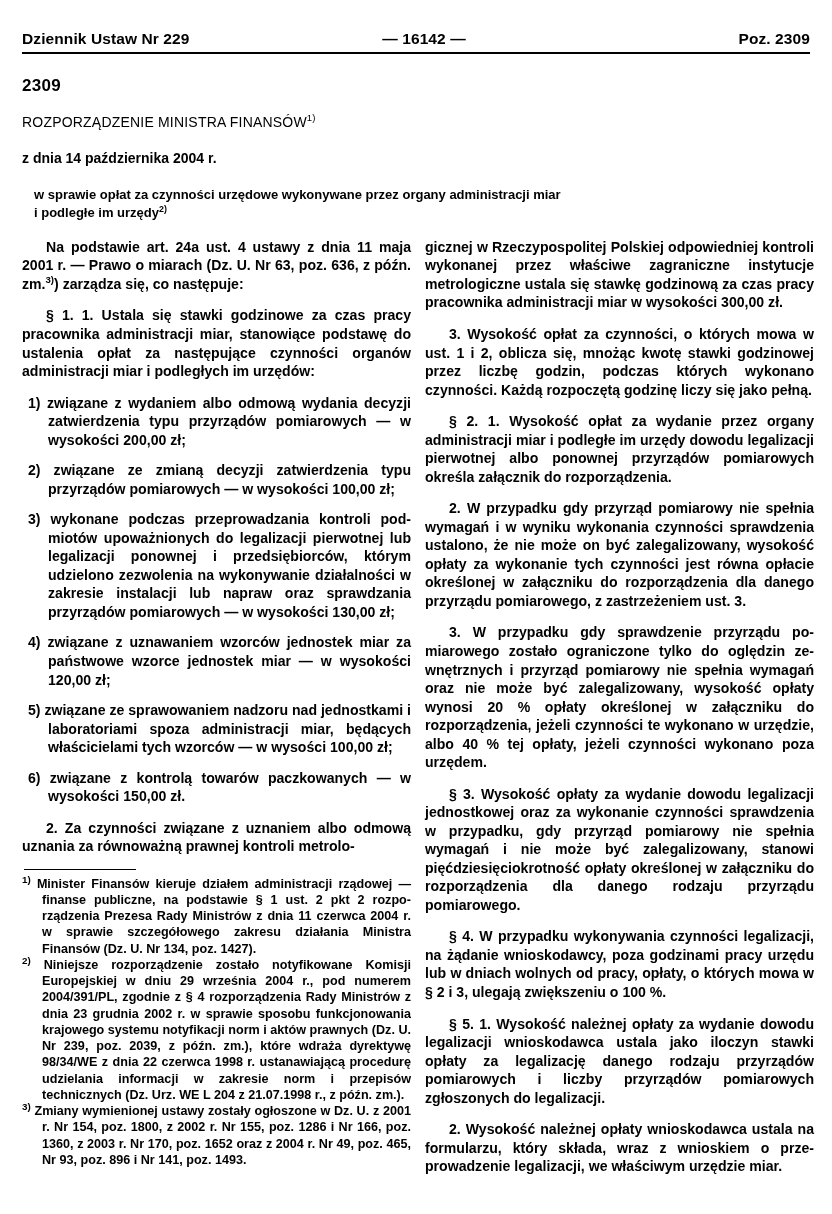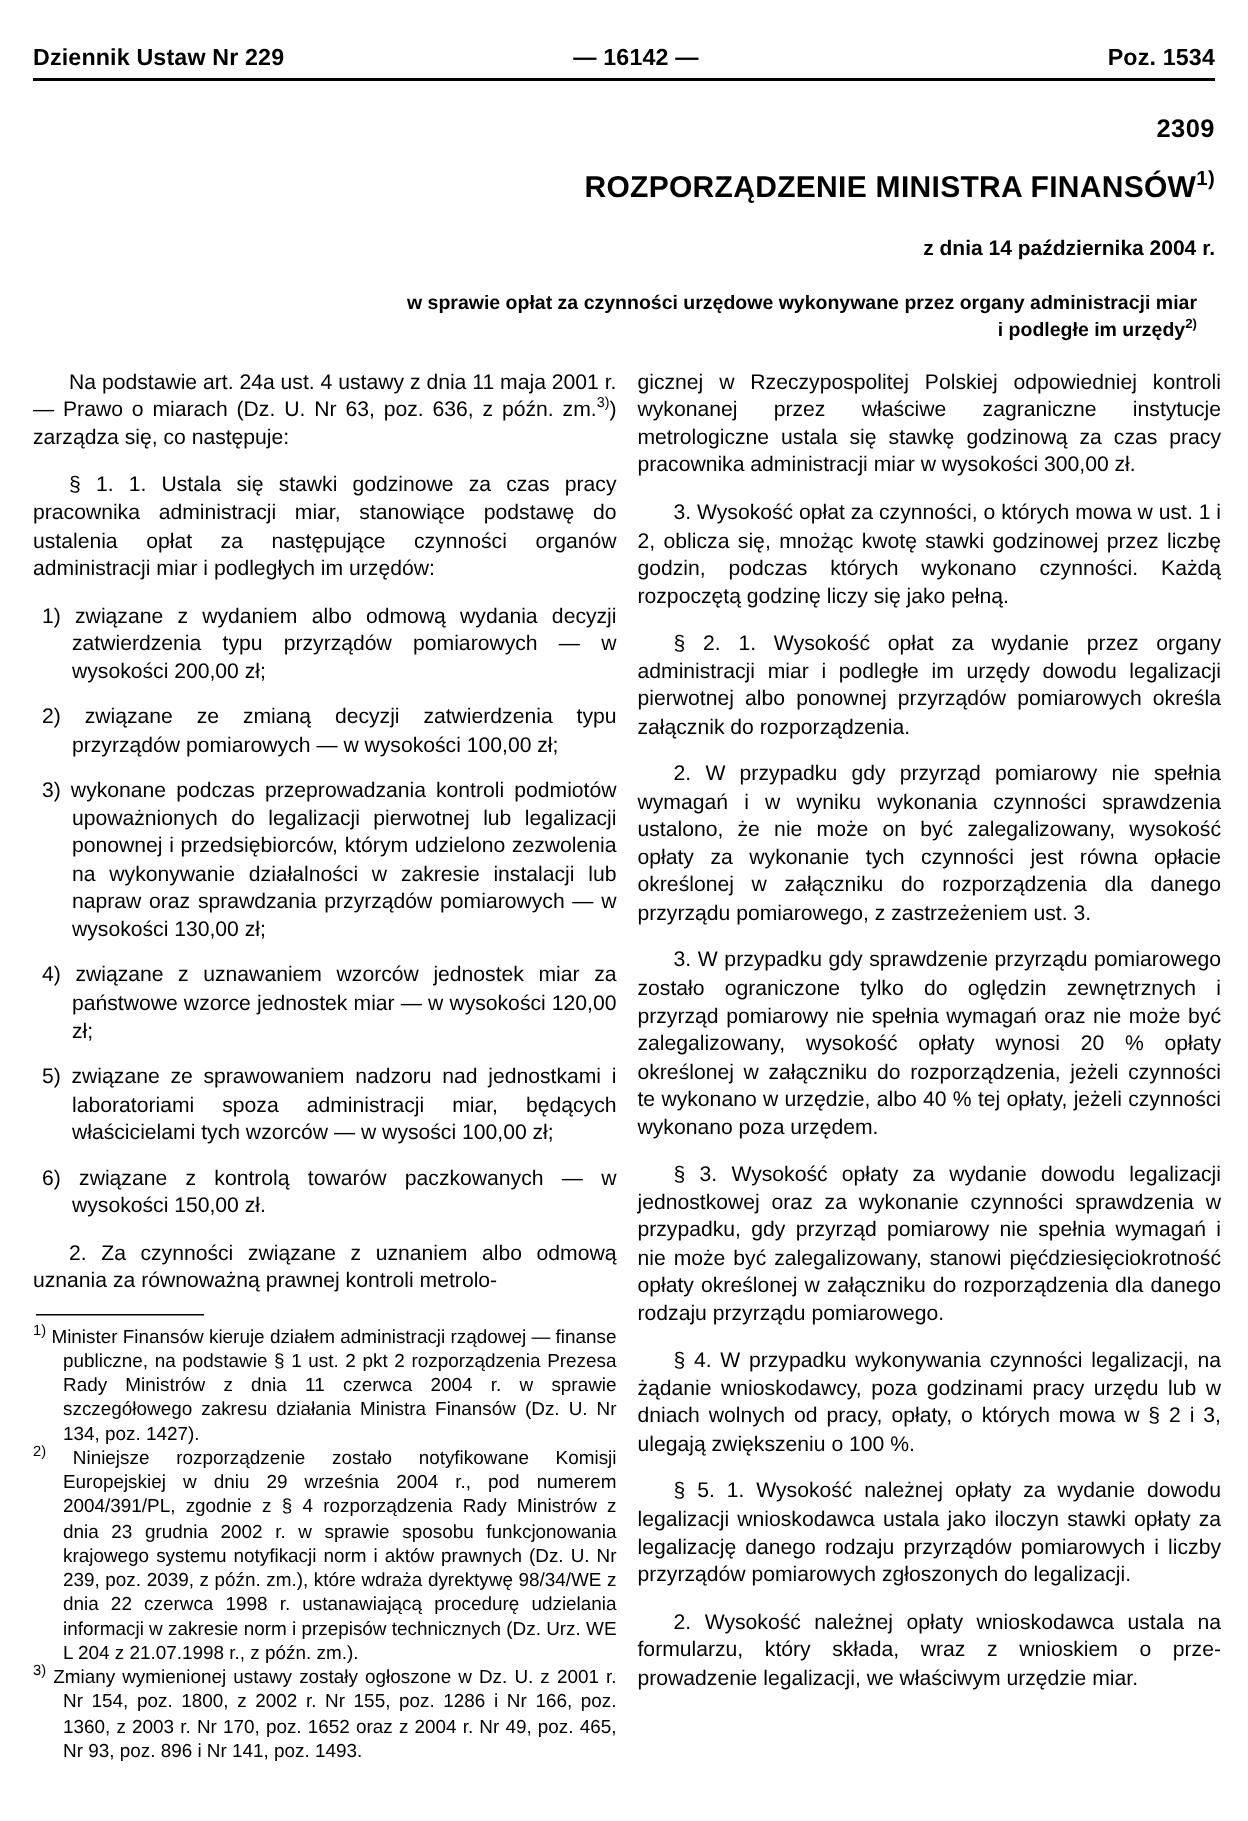--- a/index.html
+++ b/index.html
@@ -39,30 +39,30 @@
     left: 16px; right: 0;
     text-align: center;
     font-weight: 600;
   }
   .rule-head {
     border-bottom: 2.2px solid #000;
     margin-bottom: 22px;
   }
 
   
-  .title-block { text-align: right; }
+  .title-block { text-align: left; }
   .poz-number {
     font-size: 17px;
     font-weight: bold;
     margin-bottom: 18px;
     letter-spacing: 0.3px;
   }
   .act-title {
-    font-size: 20px;
-    font-weight: bold;
+    font-size: 14px;
+    font-weight: normal;
     letter-spacing: 0.2px;
     margin-bottom: 20px;
   }
   .act-date {
     font-size: 14px;
     font-weight: bold;
     margin-bottom: 20px;
   }
   .act-subject {
     font-size: 13px;
@@ -80,20 +80,21 @@
 
   
   .columns {
     display: flex;
     gap: 14px;
     margin-top: 4px;
   }
   .col {
     width: 389px;
     flex: 0 0 389px;
+    font-weight: bold;
   }
   p.body {
     font-size: 14.1px;
     line-height: 1.315;
     text-align: justify;
     text-justify: inter-word;
     margin: 0 0 13px 0;
     text-indent: 24px;
     hyphens: manual;
   }
@@ -140,21 +141,21 @@
   .fn-item .fn-body { }
 </style>
 </head>
 <body>
 
 <div class="page">
 
   <div class="runhead">
     <span>Dziennik Ustaw Nr 229</span>
     <span class="center">— 16142 —</span>
-    <span>Poz. 1534</span>
+    <span>Poz. 2309</span>
   </div>
   <div class="rule-head"></div>
 
   <div class="title-block">
     <div class="poz-number">2309</div>
     <div class="act-title"><span>ROZPORZĄDZENIE MINISTRA FINANSÓW</span><sup class="fn">1)</sup></div>
     <div class="act-date">z dnia 14 października 2004 r.</div>
     <div class="act-subject"><span>w sprawie opłat za czynności urzędowe wykonywane przez organy administracji miar</span><br><span>i podległe im urzędy</span><sup class="fn">2)</sup></div>
   </div>
 

